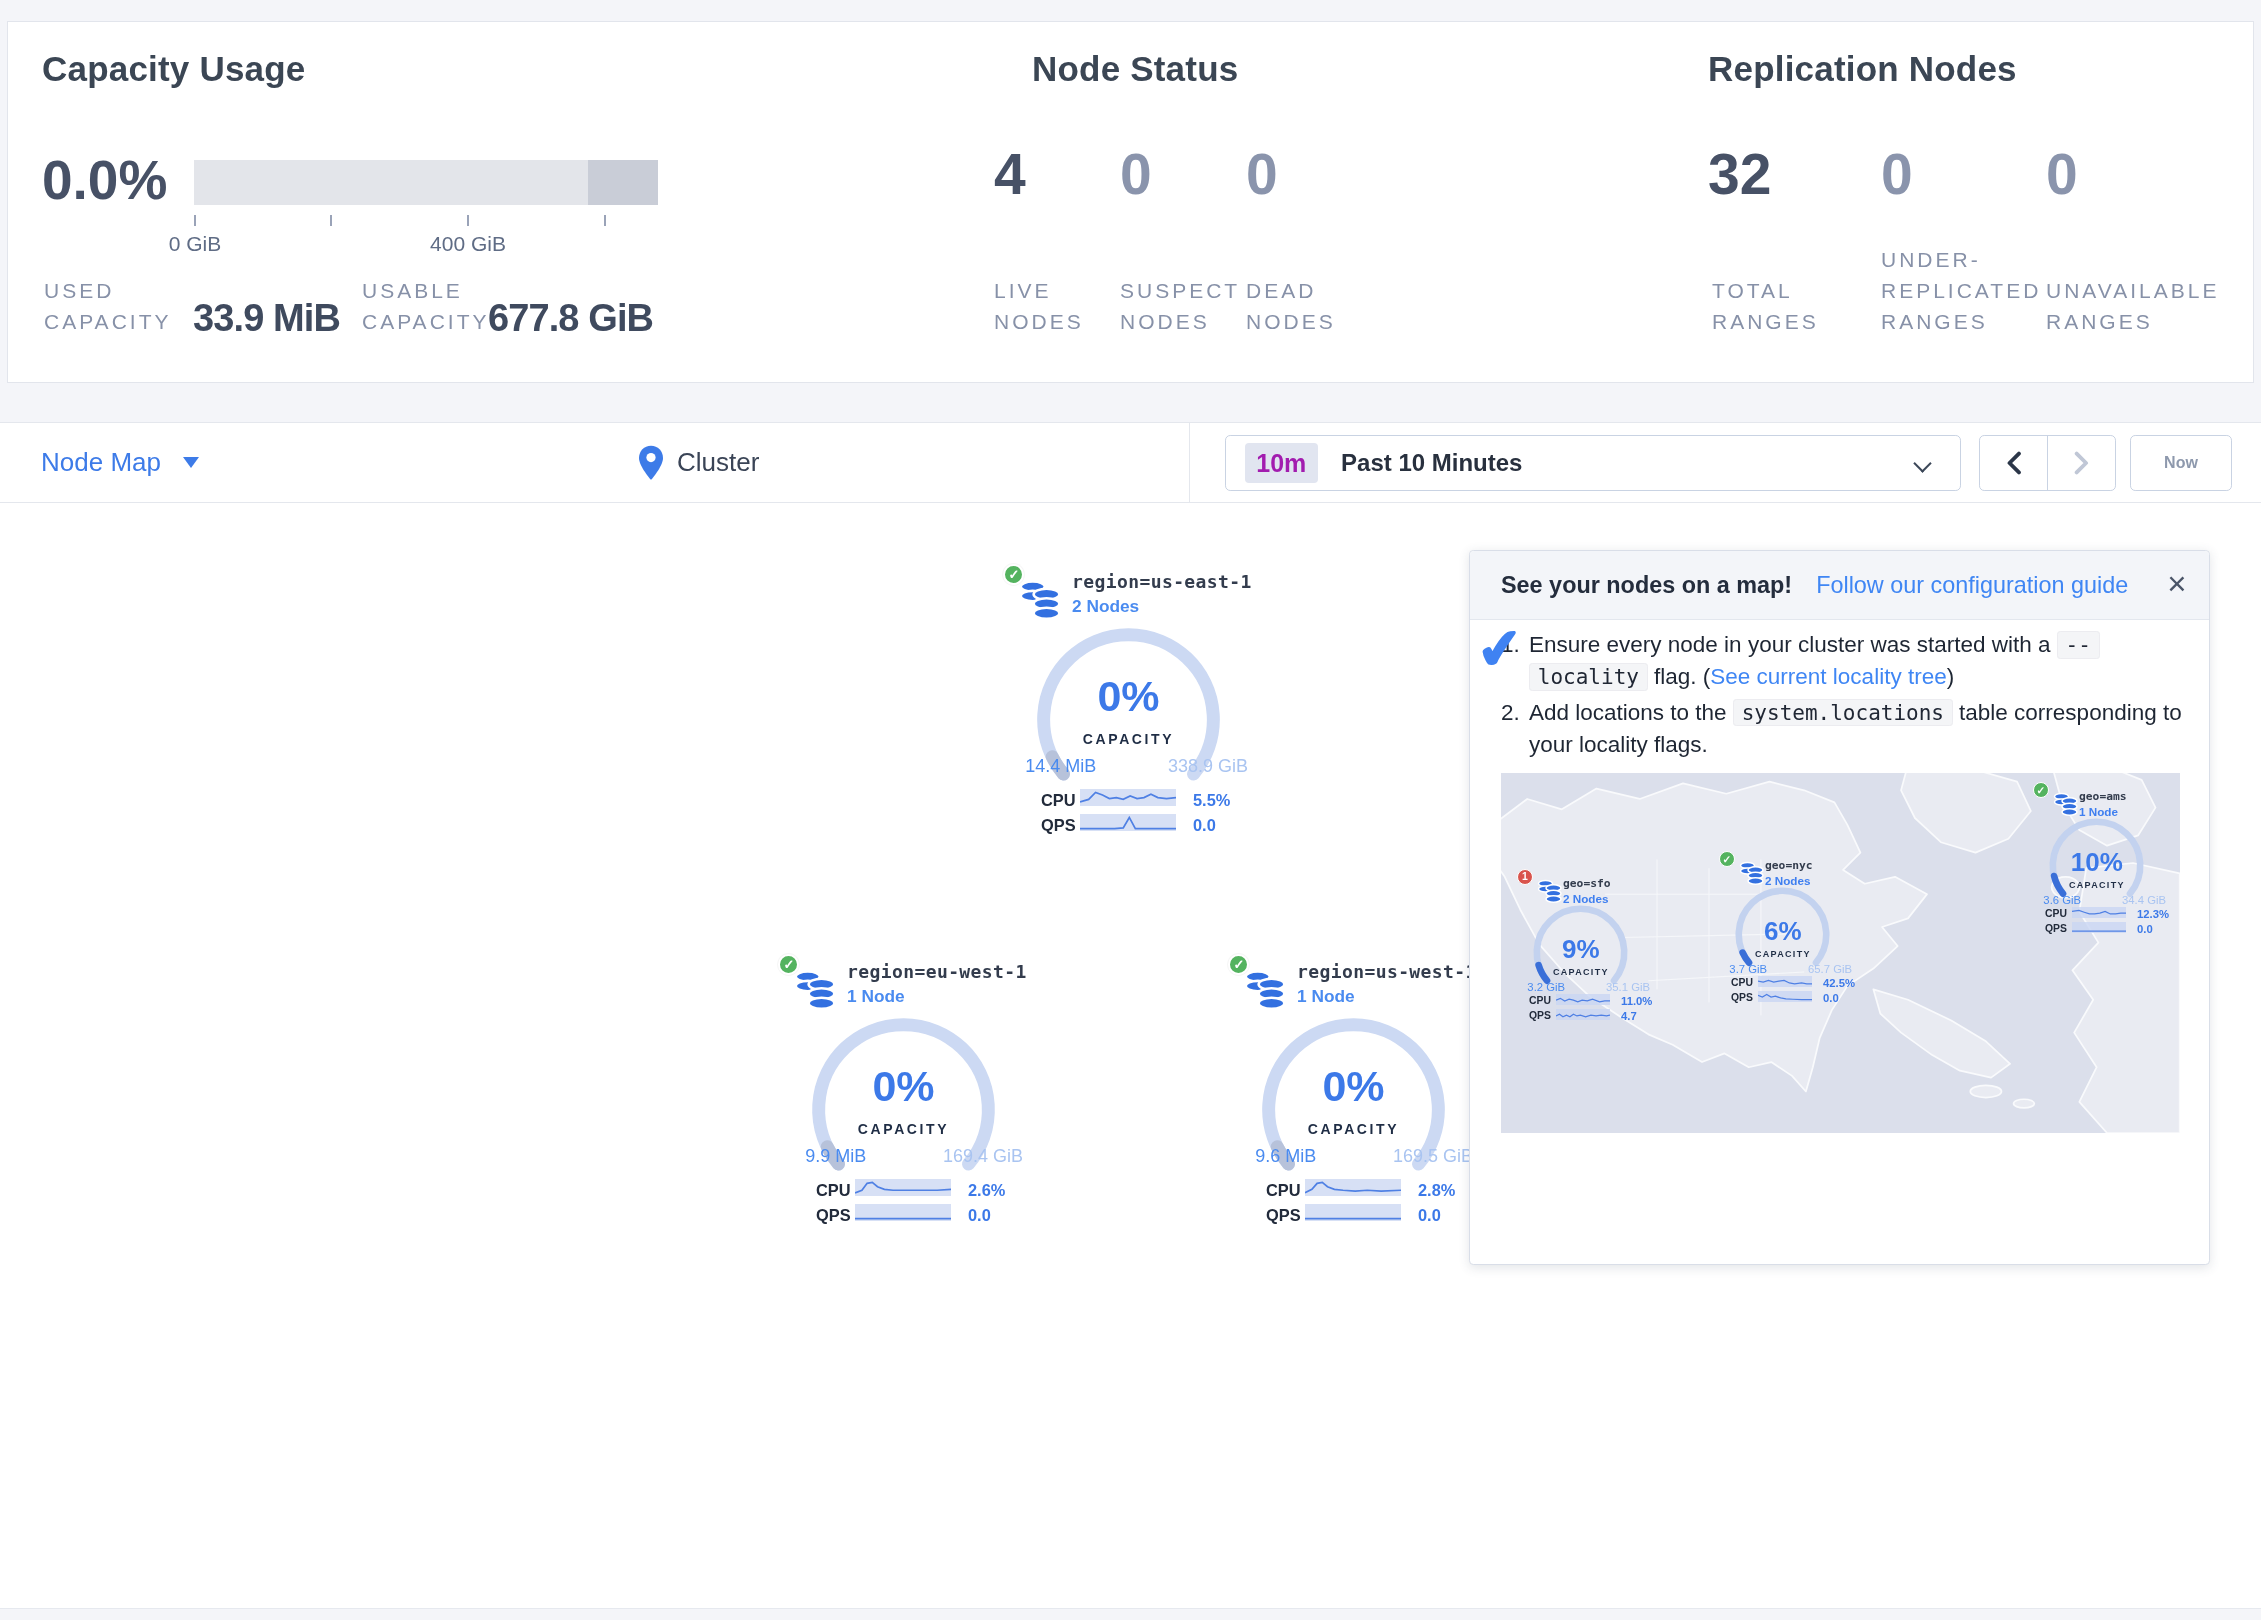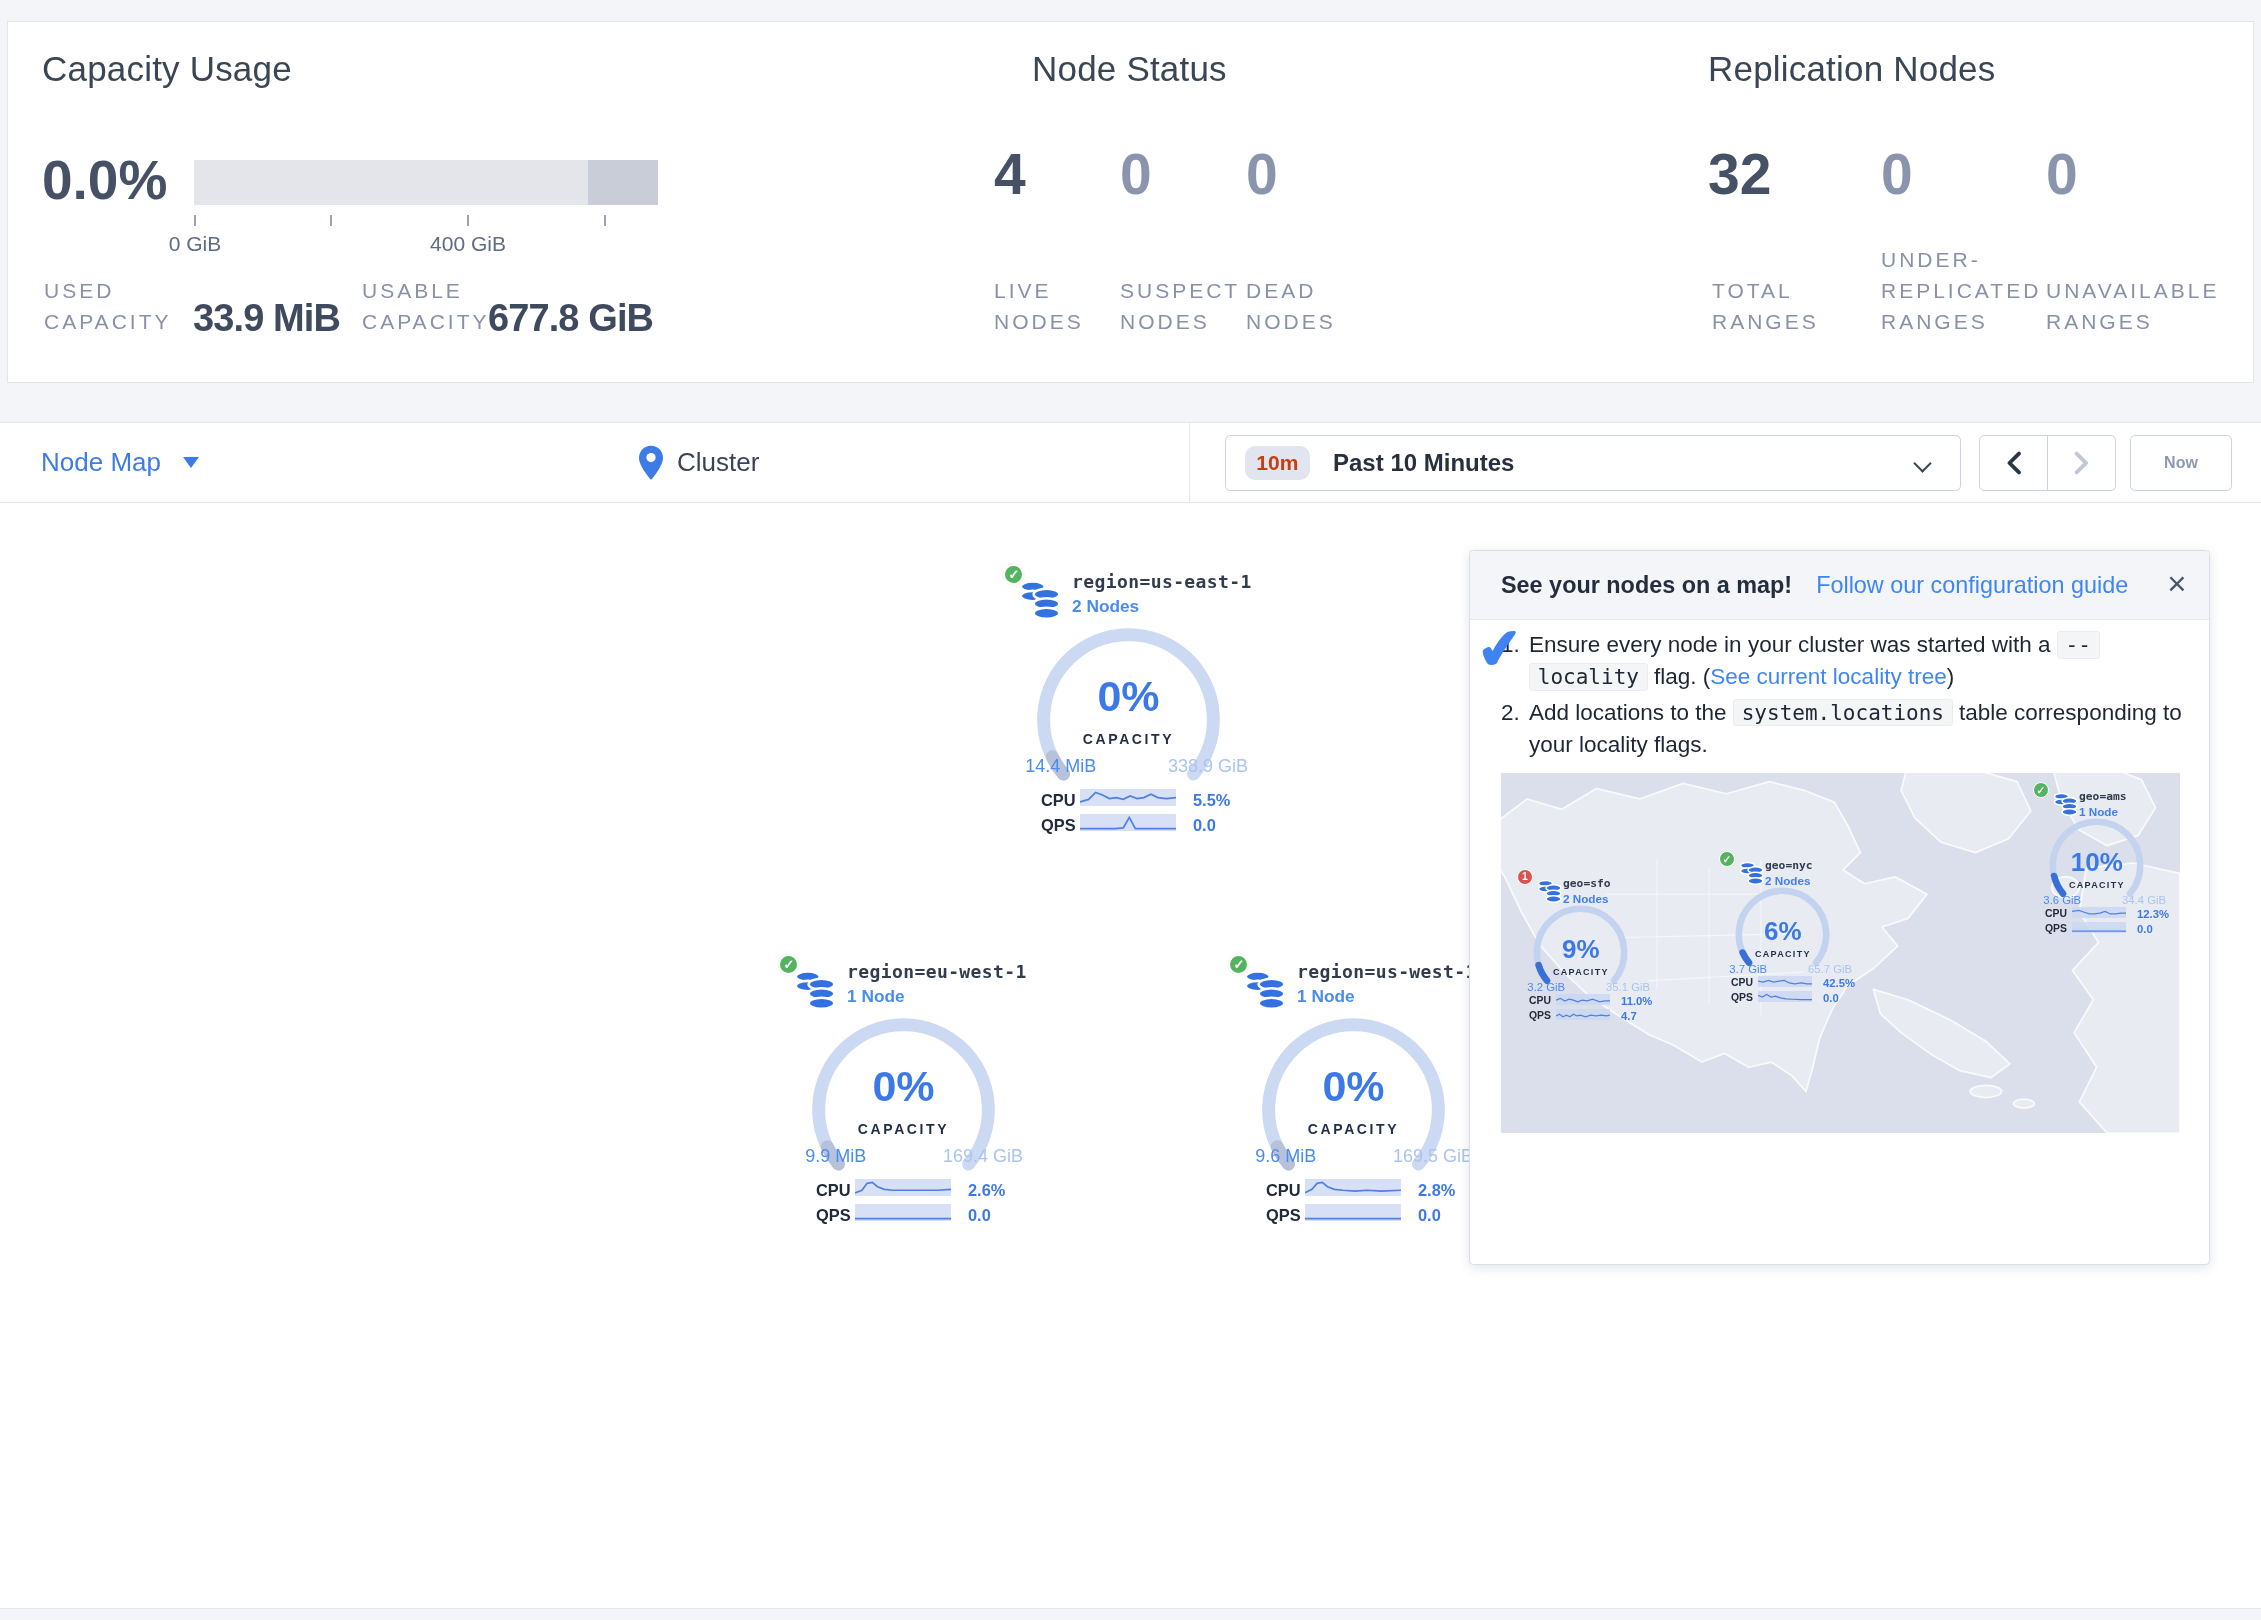--- a/index.html
+++ b/index.html
@@ -3,21 +3,21 @@
 <meta charset="utf-8">
 <style>
   * { margin:0; padding:0; box-sizing:border-box; }
   html,body { background:#f4f5f9; }
   body { font-family:"Liberation Sans", sans-serif; color:#3b4654; }
   .app { position:relative; width:2261px; height:1621px; background:#f4f5f9; overflow:hidden; }
 
   
   .stats-card { position:absolute; left:7px; top:21px; width:2247px; height:362px;
                 background:#fff; border:0.9px solid #e2e5ec; }
-  .sec-title { position:absolute; font-size:35px; font-weight:400; color:#3b4654; letter-spacing:0.2px; }
+  .sec-title { position:absolute; font-size:35px; font-weight:700; color:#3b4654; letter-spacing:0.2px; }
   .big-num { position:absolute; top:119px; font-size:57px; font-weight:600; color:#475166; }
   .big-num.muted { color:#8a94ac; }
   .stat-label { position:absolute; bottom:45px; font-size:21px; font-weight:400; color:#8791a8;
                 letter-spacing:3px; line-height:31px; white-space:pre-line; }
   .meta-value { position:absolute; bottom:42px; font-size:38px; font-weight:700; color:#3f4a5e; letter-spacing:-0.9px; }
 
   .cap-pct { position:absolute; left:34px; top:126px; font-size:55px; font-weight:700; color:#475166; }
   .cap-bar { position:absolute; left:186px; top:138px; width:464px; height:45px; background:#e3e5ea; }
   .cap-bar-dark { position:absolute; right:0; top:0; width:15%; height:100%; background:#c9cdd7; }
   .cap-tick { position:absolute; top:193px; width:1.7px; height:11.3px; background:#9aa3b8; }
@@ -31,21 +31,21 @@
   .view-select-label { font-size:26px; color:#3d7be8; }
   .caret-down { width:0; height:0; border-left:8.7px solid transparent; border-right:8.7px solid transparent;
                 border-top:11.3px solid #3d7be8; margin-left:22.5px; }
   .breadcrumb { position:absolute; left:638px; top:0; height:100%; display:flex; align-items:center; }
   .breadcrumb-label { font-size:26px; color:#3a4456; margin-left:13px; }
   .tb-divider { position:absolute; left:1189px; top:0; width:0.9px; height:100%; background:#e4e7ed; }
 
   .time-select { position:absolute; left:1225px; top:12px; width:736px; height:56px; background:#fff;
                  border:0.9px solid #c9d3e3; border-radius:5.2px; display:flex; align-items:center;
                  padding:0 19px; cursor:pointer; }
-  .time-chip { background:#e1e5f0; border-radius:10px; padding:5.2px 11.3px; font-size:21px; font-weight:700; color:#c2410c; }
+  .time-chip { background:#e1e5f0; border-radius:4px; padding:5.2px 11.3px; font-size:25px; font-weight:700; color:#a21caf; }
   .time-label { margin-left:23.4px; font-size:24px; font-weight:700; color:#28303e; }
   .chev-down { position:absolute; right:31px; top:21px; width:13px; height:13px;
                border-right:2.6px solid #3b4758; border-bottom:2.6px solid #3b4758; transform:rotate(45deg); }
 
   .pager { position:absolute; left:1979px; top:12px; width:137px; height:56px; border:0.9px solid #c9d3e3;
            border-radius:5.2px; display:flex; background:#fff; }
   .pager-btn { flex:1; display:flex; align-items:center; justify-content:center; cursor:pointer; }
   .pager-btn + .pager-btn { border-left:0.9px solid #c9d3e3; }
   .now-btn { position:absolute; left:2130px; top:12px; width:102px; height:56px; border:0.9px solid #c9d3e3;
              border-radius:5.2px; background:#fff; display:flex; align-items:center; justify-content:center;

